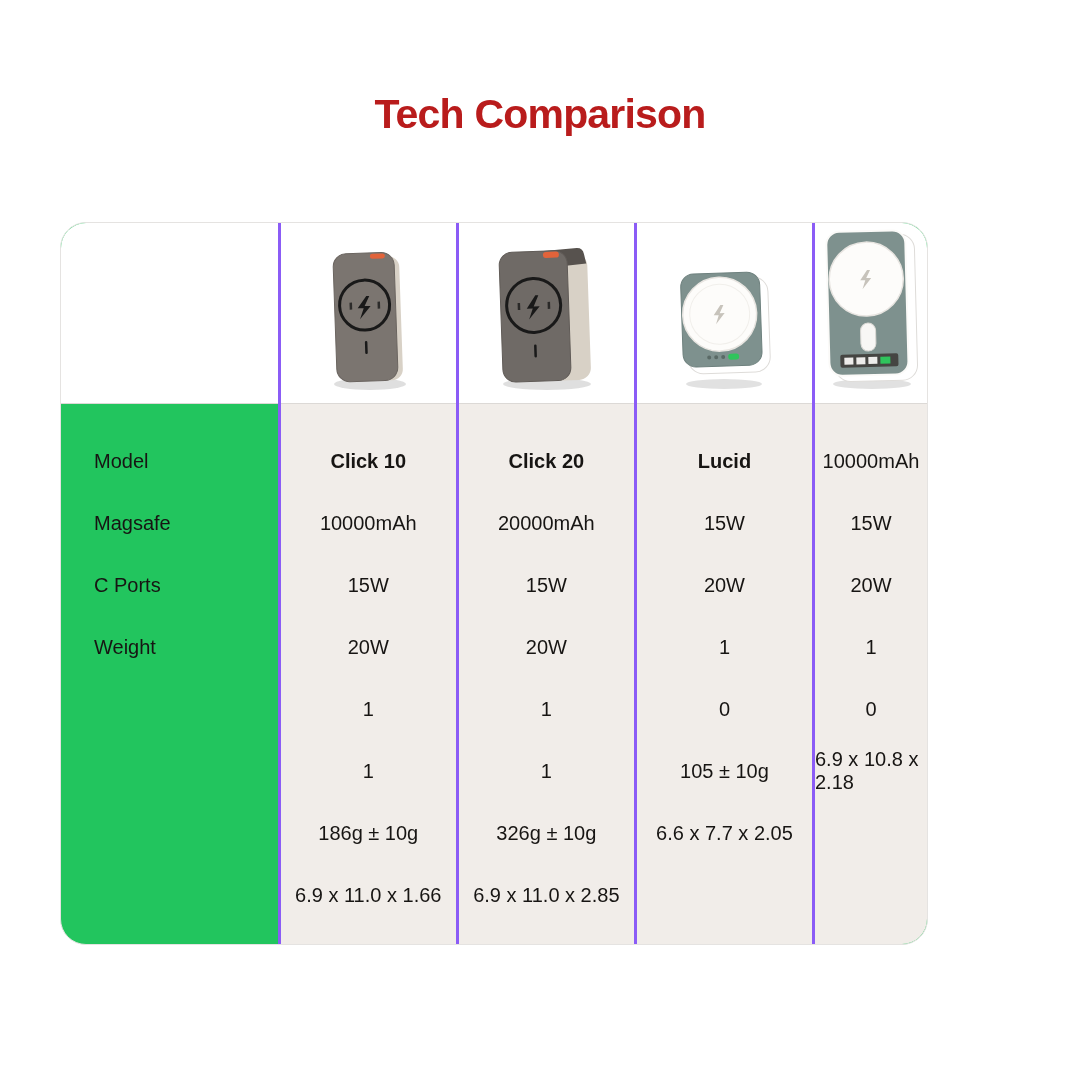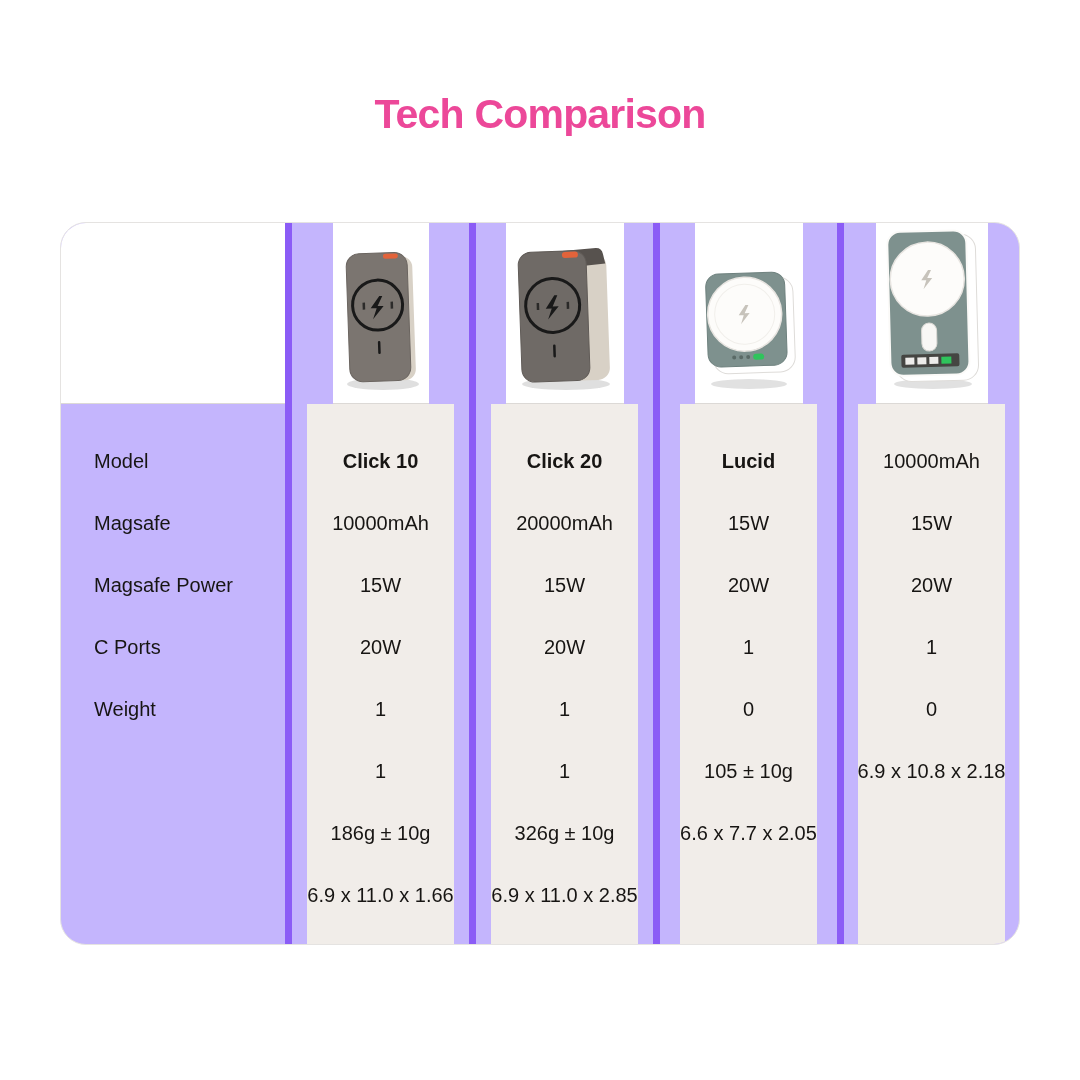--- a/index.html
+++ b/index.html
@@ -3,30 +3,30 @@
 <meta charset="utf-8">
 <style>
   html,body{margin:0;padding:0;}
   body{
     width:1080px;height:1080px;background:#ffffff;position:relative;
     font-family:"Liberation Sans","DejaVu Sans",sans-serif;color:#171513;
     -webkit-font-smoothing:antialiased;
   }
   .title{
     position:absolute;top:90px;left:0;width:1080px;text-align:center;
-    font-size:41px;font-weight:800;letter-spacing:-0.8px;color:#ec4899;line-height:48px;
+    font-size:41px;font-weight:800;letter-spacing:-0.8px;color:#b91c1c;line-height:48px;
   }
   .card{
-    position:absolute;left:60px;top:222px;width:960px;height:723px;
-    background:#c4b5fd;border:1px solid #e5e3e1;border-radius:26px;
+    position:absolute;left:60px;top:222px;width:868px;height:723px;
+    background:#22c55e;border:1px solid #e5e3e1;border-radius:26px;
     box-sizing:border-box;overflow:hidden;display:flex;
   }
   .col{display:flex;flex-direction:column;box-sizing:border-box;}
   .col-labels{width:224px;}
-  .col-product{width:184px;border-left:7px solid #8b5cf6;align-items:center;}
+  .col-product{width:184px;border-left:3px solid #8b5cf6;}
   .col-product:last-child{flex:1;}
   .hcell{
     height:181px;flex:0 0 181px;border-bottom:1px solid #dcd9d6;
     display:flex;align-items:flex-end;justify-content:center;
     padding-bottom:10px;box-sizing:border-box;background:#ffffff;
   }
   .dataarea{flex:1;padding-top:26px;box-sizing:border-box;}
   .dataarea.beige{background:#f1ede9;}
   .row{height:62px;display:flex;align-items:center;justify-content:center;font-size:20px;}
   .col-labels .row{justify-content:flex-start;padding-left:33px;}
@@ -38,21 +38,20 @@
 
 <div class="title">Tech Comparison</div>
 
 <div class="card">
 
   <div class="col col-labels">
     <div class="hcell"></div>
     <div class="dataarea">
       <div class="row">Model</div>
       <div class="row">Magsafe</div>
-      <div class="row">Magsafe Power</div>
       <div class="row">C Ports</div>
       <div class="row">Weight</div>
     </div>
   </div>
 
   <div class="col col-product">
     <div class="hcell">
       <svg width="96" height="152" viewBox="0 0 96 152">
         <ellipse cx="50" cy="143" rx="36" ry="6" fill="#1a1a1a" opacity="0.14"></ellipse>
         <g transform="rotate(-2 48 76)">

